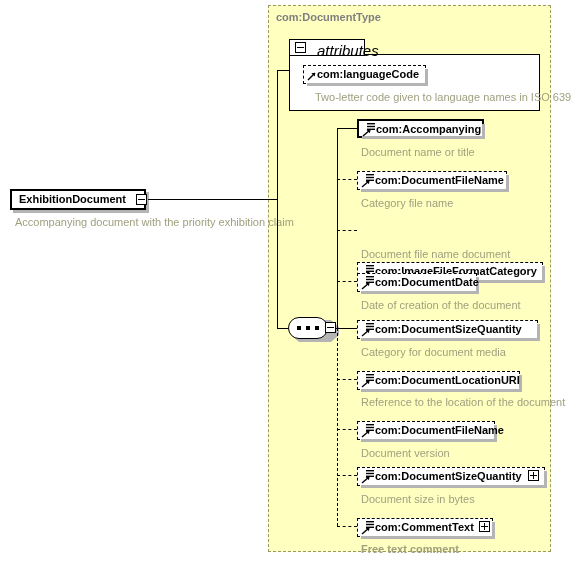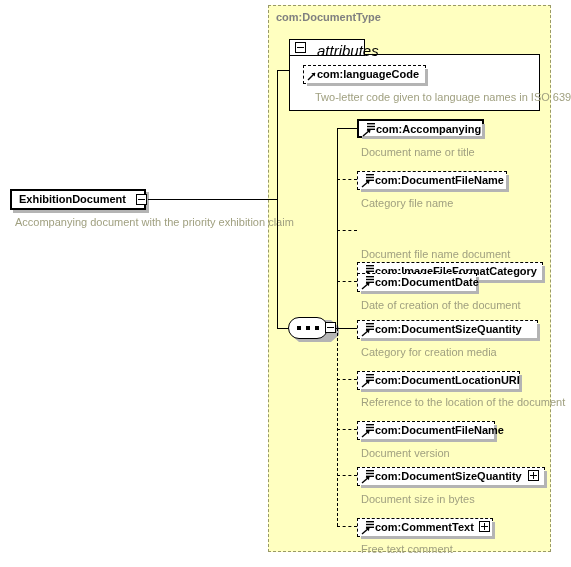--- a/index.html
+++ b/index.html
@@ -389,21 +389,21 @@
     <div class="shadow-r"></div>
     <svg class="el-icon" viewBox="0 0 13 14">
       <rect x="5" y="0" width="8" height="1.4" fill="#000"></rect>
       <rect x="5" y="2.8" width="8" height="1.4" fill="#000"></rect>
       <rect x="5" y="5.6" width="8" height="1.4" fill="#000"></rect>
       <path d="M1 13 L8 7" stroke="#000" stroke-width="1.4" fill="none"></path>
       <path d="M8.4 6.6 L4.6 7 L8 10.2 Z" fill="#000"></path>
     </svg>
     <div class="node-label">com:DocumentSizeQuantity</div>
   </div>
-  <div class="annot" style="left:361px; top:346px;">Category for creation media</div>
+  <div class="annot" style="left:361px; top:346px;">Category for document media</div>
 
   <div class="dln" style="left:337px; top:379px; width:20px;"></div>
   <div class="node dashed" style="left:357px; top:371px; width:163px;">
     <div class="shadow"></div>
     <div class="shadow-r"></div>
     <svg class="el-icon" viewBox="0 0 13 14">
       <rect x="5" y="0" width="8" height="1.4" fill="#000"></rect>
       <rect x="5" y="2.8" width="8" height="1.4" fill="#000"></rect>
       <rect x="5" y="5.6" width="8" height="1.4" fill="#000"></rect>
       <path d="M1 13 L8 7" stroke="#000" stroke-width="1.4" fill="none"></path>
@@ -451,15 +451,15 @@
     <svg class="el-icon" viewBox="0 0 13 14">
       <rect x="5" y="0" width="8" height="1.4" fill="#000"></rect>
       <rect x="5" y="2.8" width="8" height="1.4" fill="#000"></rect>
       <rect x="5" y="5.6" width="8" height="1.4" fill="#000"></rect>
       <path d="M1 13 L8 7" stroke="#000" stroke-width="1.4" fill="none"></path>
       <path d="M8.4 6.6 L4.6 7 L8 10.2 Z" fill="#000"></path>
     </svg>
     <div class="node-label">com:CommentText</div>
   </div>
   <div class="toggle-box plus" style="left:479px; top:521px;"></div>
-  <div class="annot" style="left:361px; top:543px;">Free text comment</div>
+  <div class="annot" style="left:361px; top:543px;font-weight:bold;">Free text comment</div>
 
 </div>
 
 </body></html>

